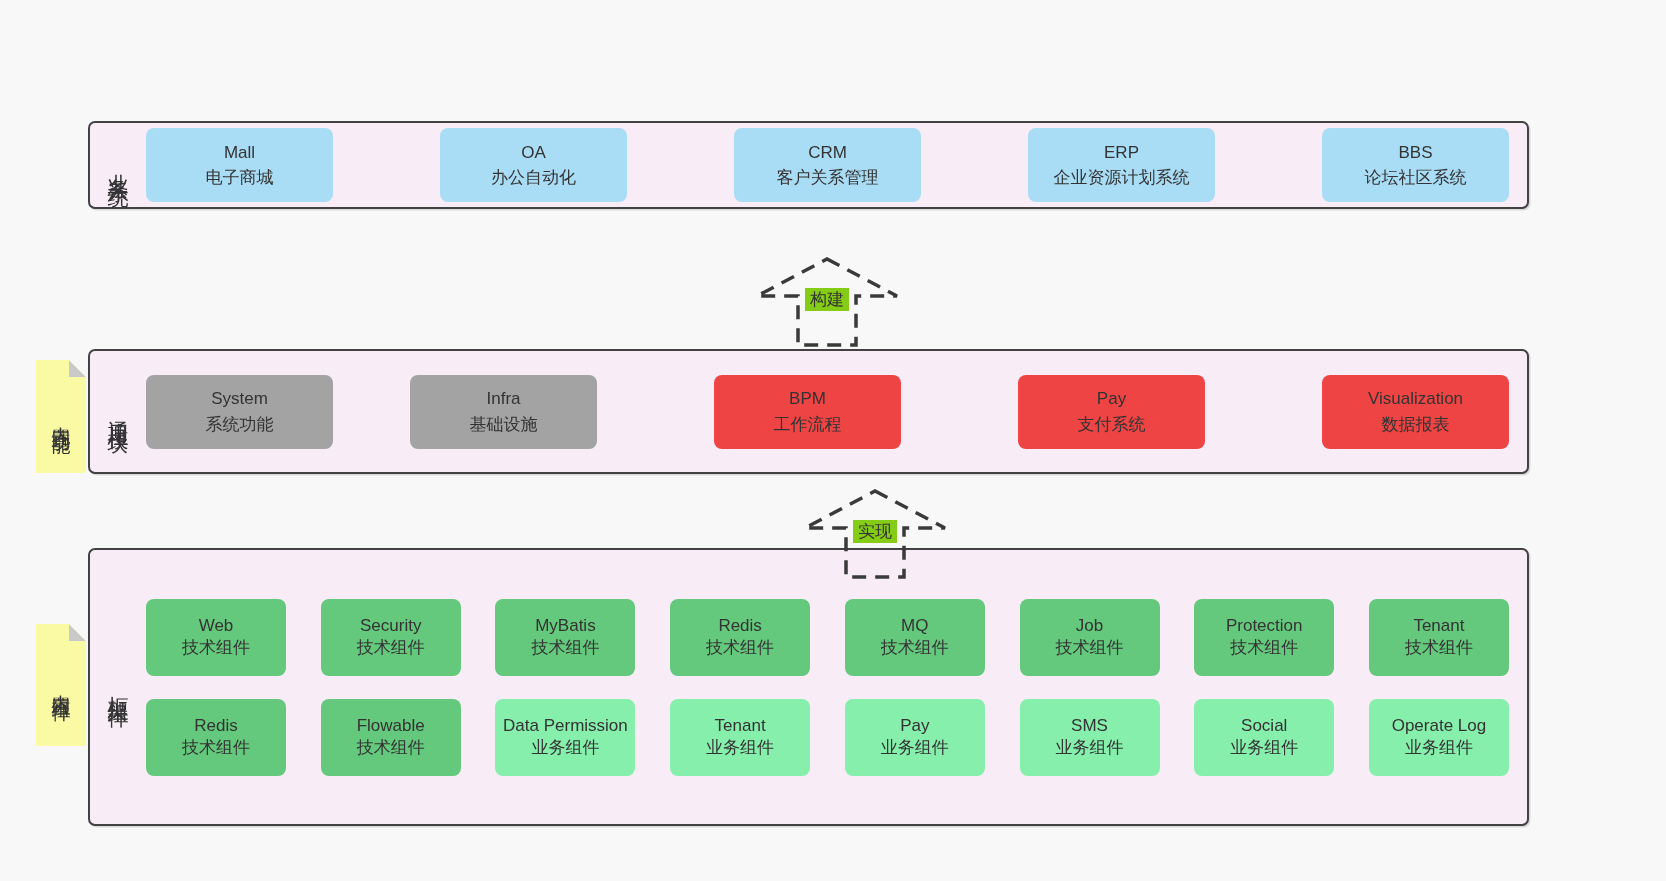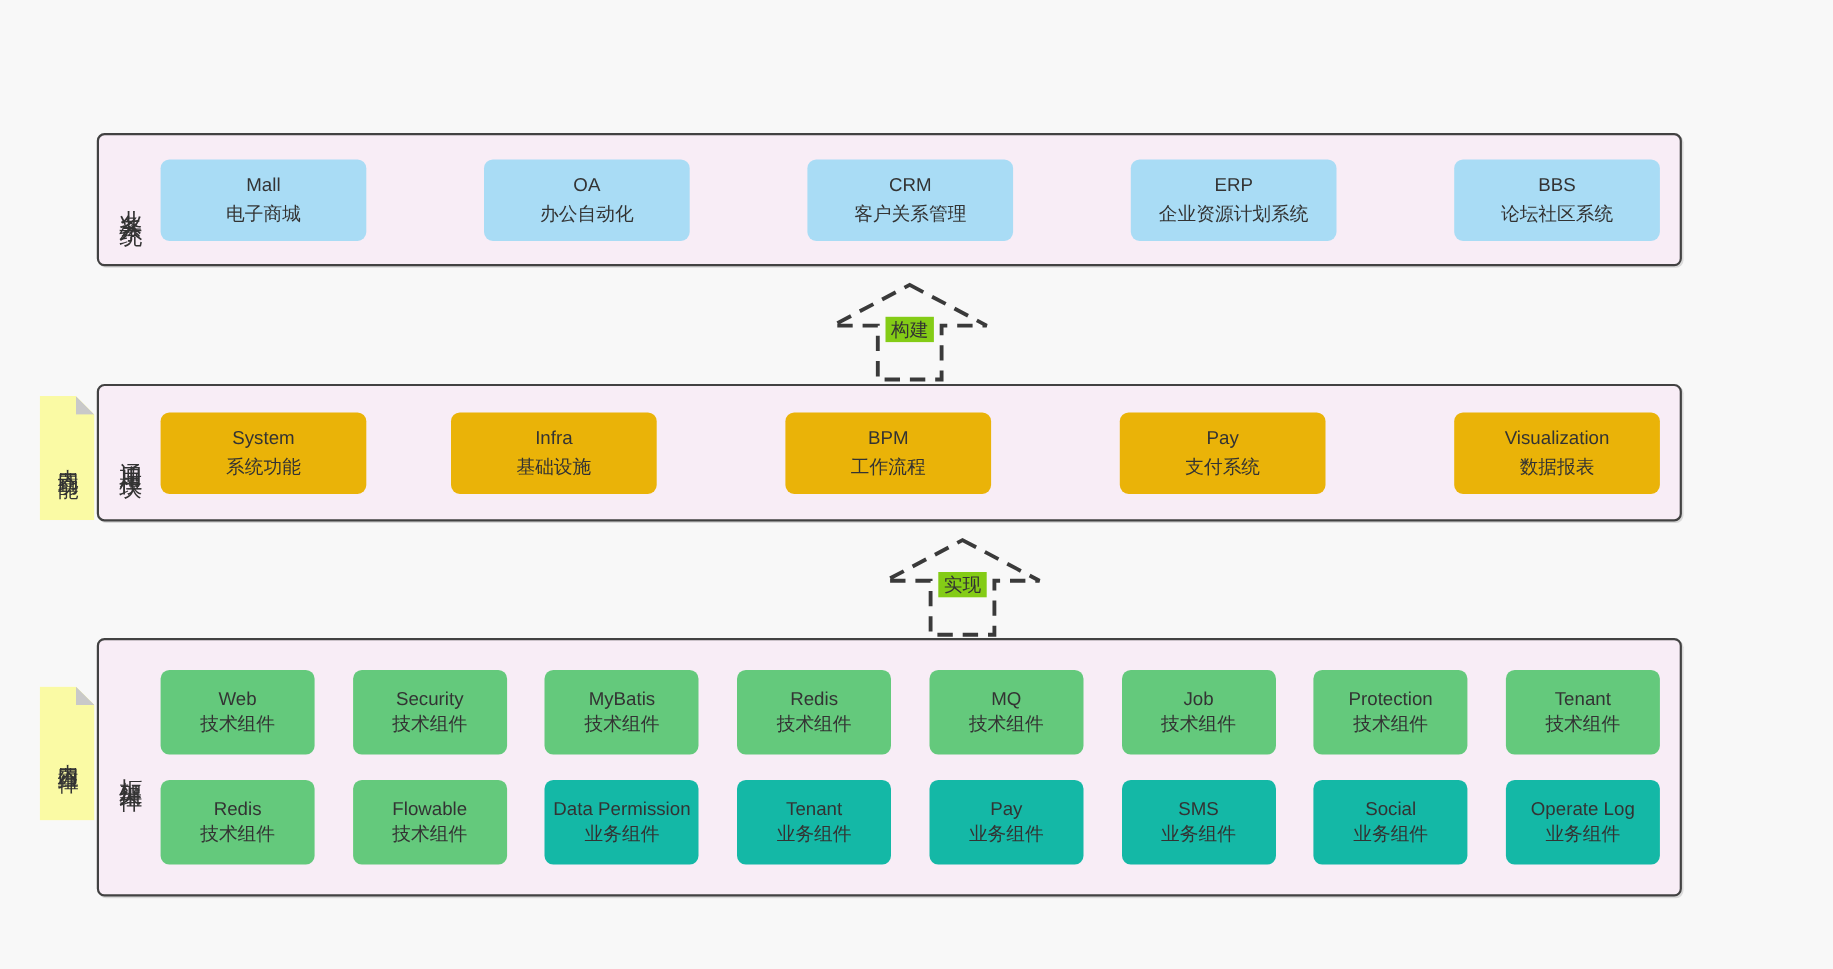--- a/index.html
+++ b/index.html
@@ -15,23 +15,23 @@
   .layer {
     position:absolute; left:88px; width:1441px;
     background:#f8edf6;
     border:2px solid #424242;
     border-radius:7px;
     box-sizing:border-box;
     display:flex;
     box-shadow:1.5px 1.5px 0 rgba(0,0,0,0.12);
     z-index:1;
   }
-  .layer-business   { top:121px; height:121px;justify-content:center; }
+  .layer-business   { top:121px; height:88px;justify-content:center; }
   .layer-modules    { top:349px; height:125px; }
-  .layer-components { top:580px; height:235px; }
+  .layer-components { top:548px; height:278px; }
 
   .label-col {
     flex:0 0 56px;
     display:flex; align-items:center; justify-content:center;
   }
   .v-text {
     writing-mode:vertical-rl;
     text-orientation:upright;
     font-size:21px;
     letter-spacing:4px;
@@ -52,24 +52,24 @@
     border-radius:8px;
     display:flex; flex-direction:column;
     align-items:center; justify-content:center;
     text-align:center;
     color:#333;
   }
   .cols6 .box { width:187px; height:74px; font-size:17px; line-height:1.5; }
   .cols8 .box { width:140px; height:77px; font-size:17px; line-height:1.32; padding:0 5px; box-sizing:border-box; }
 
   .blue   { background:#a9dcf5; }
-  .red    { background:#eab308; }
-  .pink   { background:#eab308;margin-left:40px; }
+  .red    { background:#a3a3a3; }
+  .pink   { background:#ef4444;margin-left:40px; }
   .gdark  { background:#64c97c; }
-  .glight { background:#14b8a6; }
+  .glight { background:#86efac; }
 
   
   .sticky {
     position:absolute; left:36px; width:50px;
     background:#fafaa4;
     display:flex; align-items:center; justify-content:center;
     clip-path:polygon(0 0, calc(100% - 17px) 0, 100% 17px, 100% 100%, 0 100%);
     z-index:3;
   }
   .sticky-functions  { top:360px; height:113px; }

